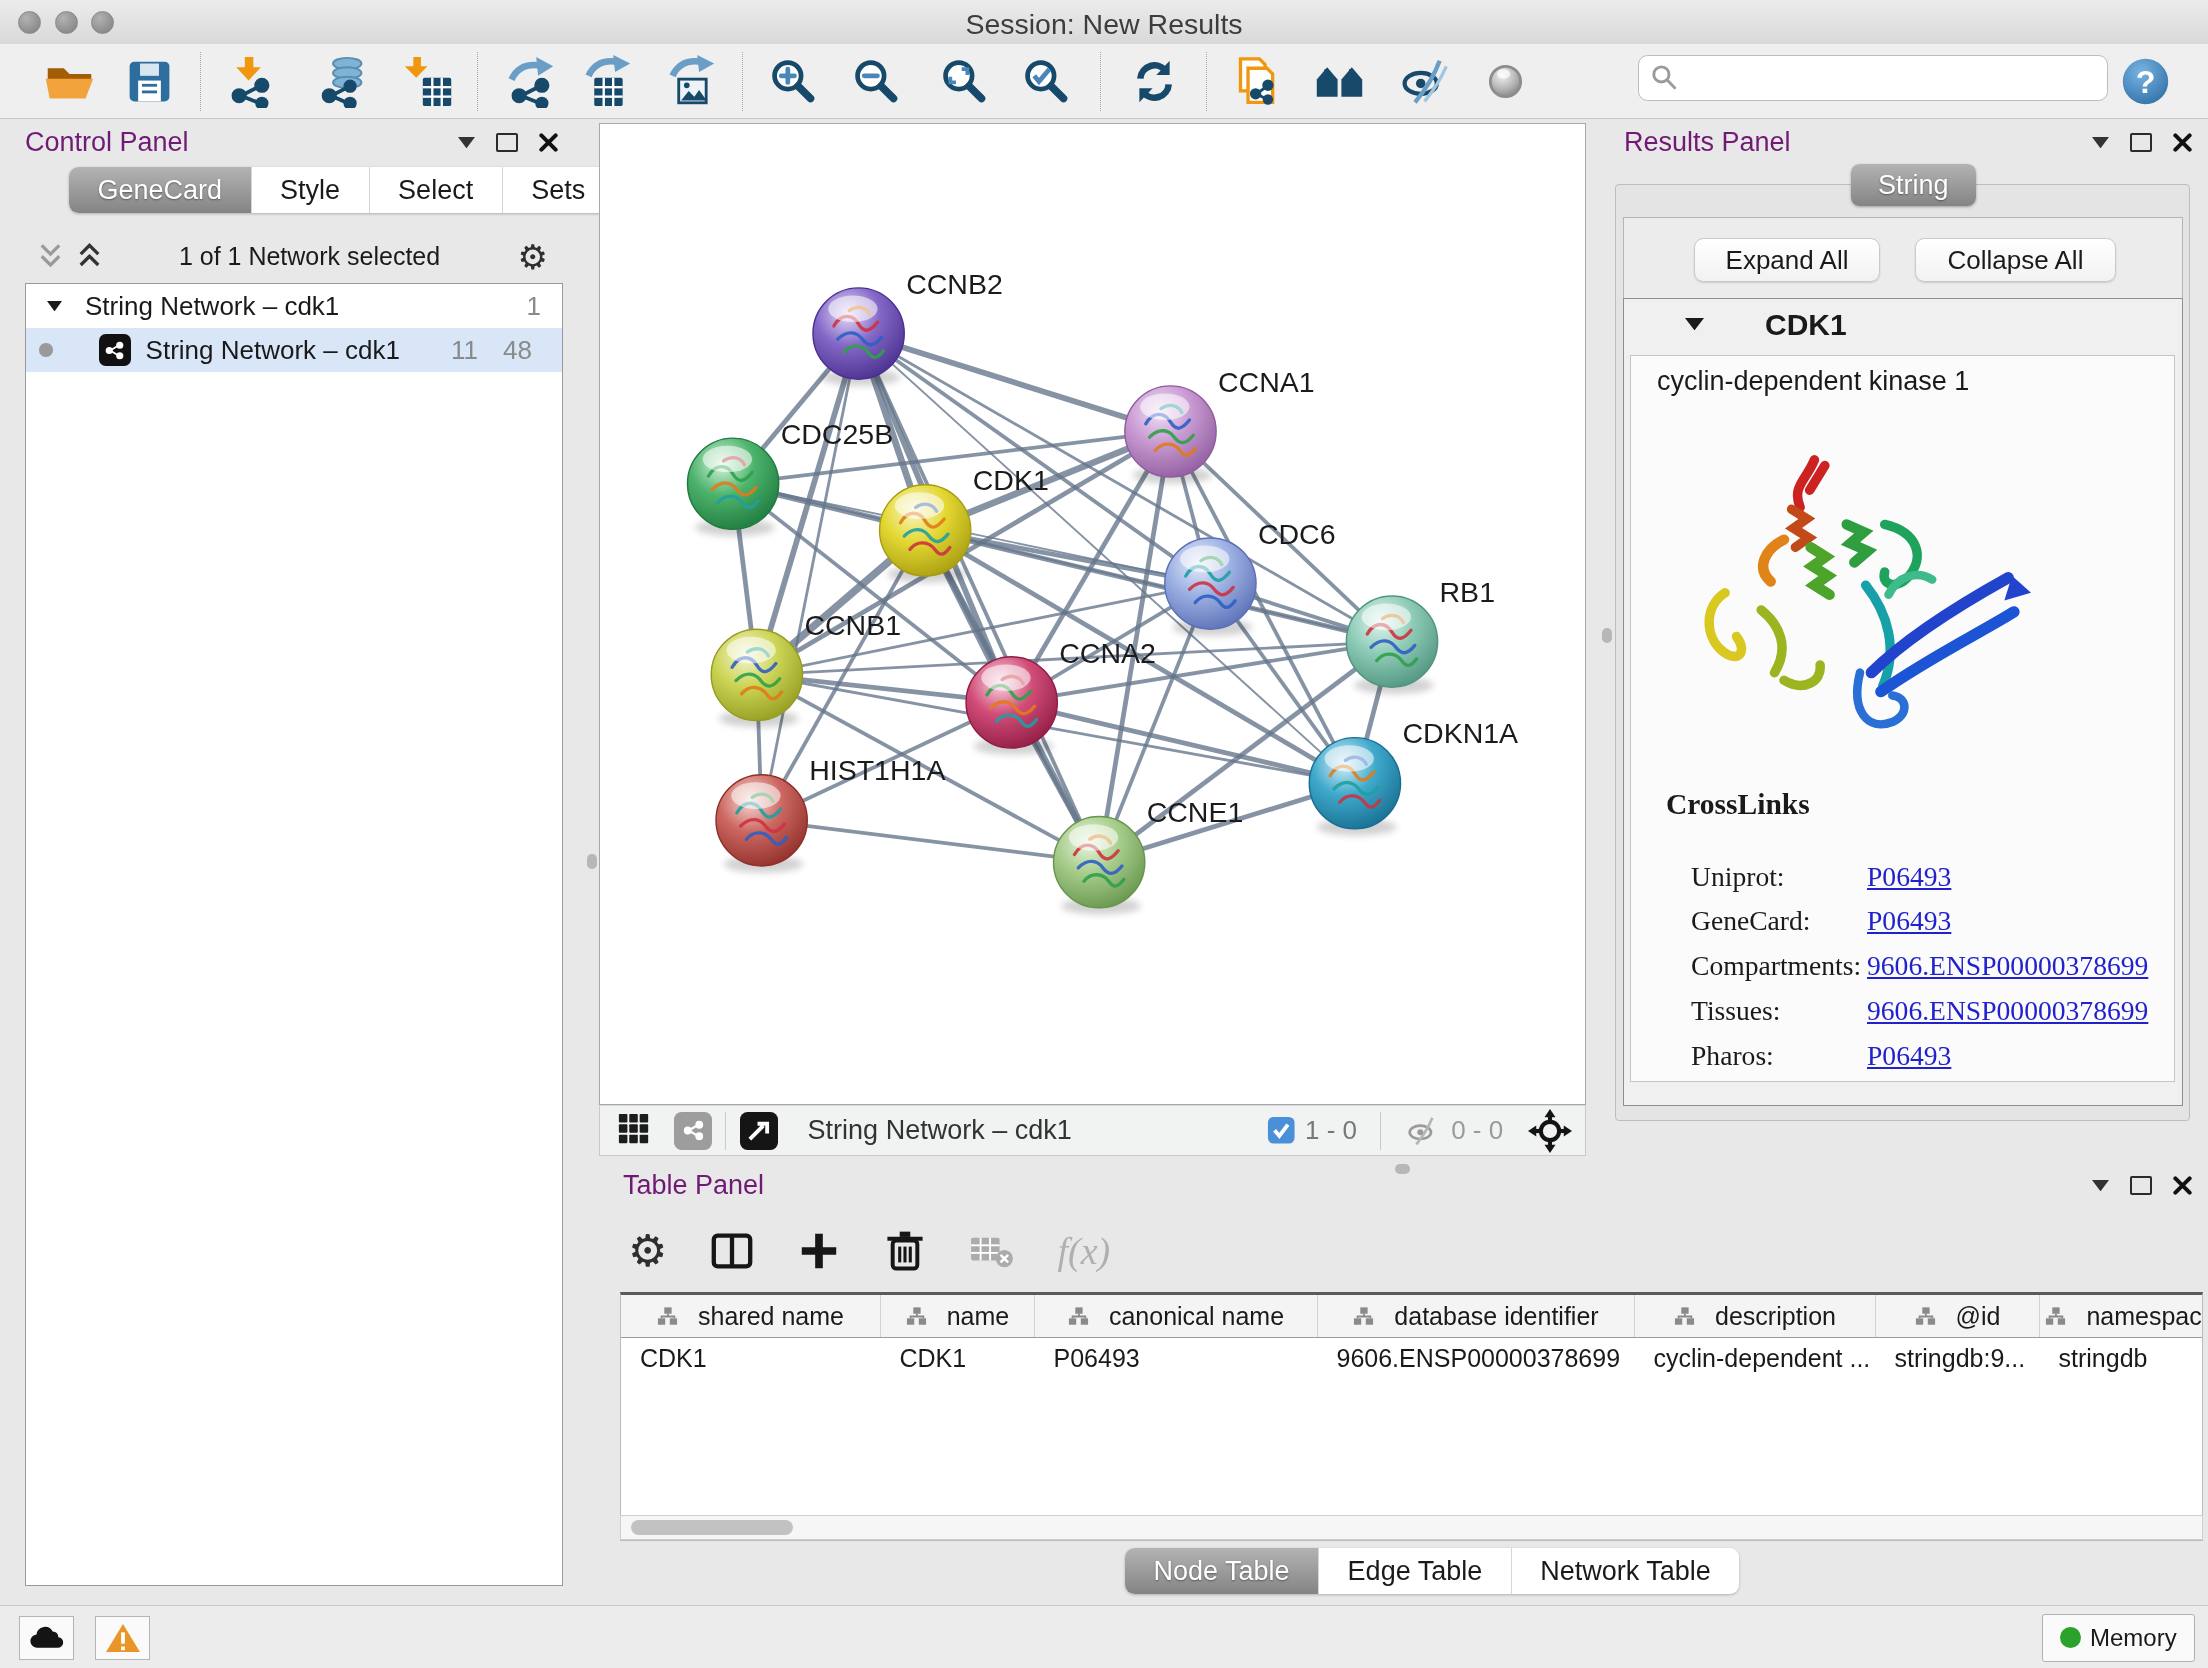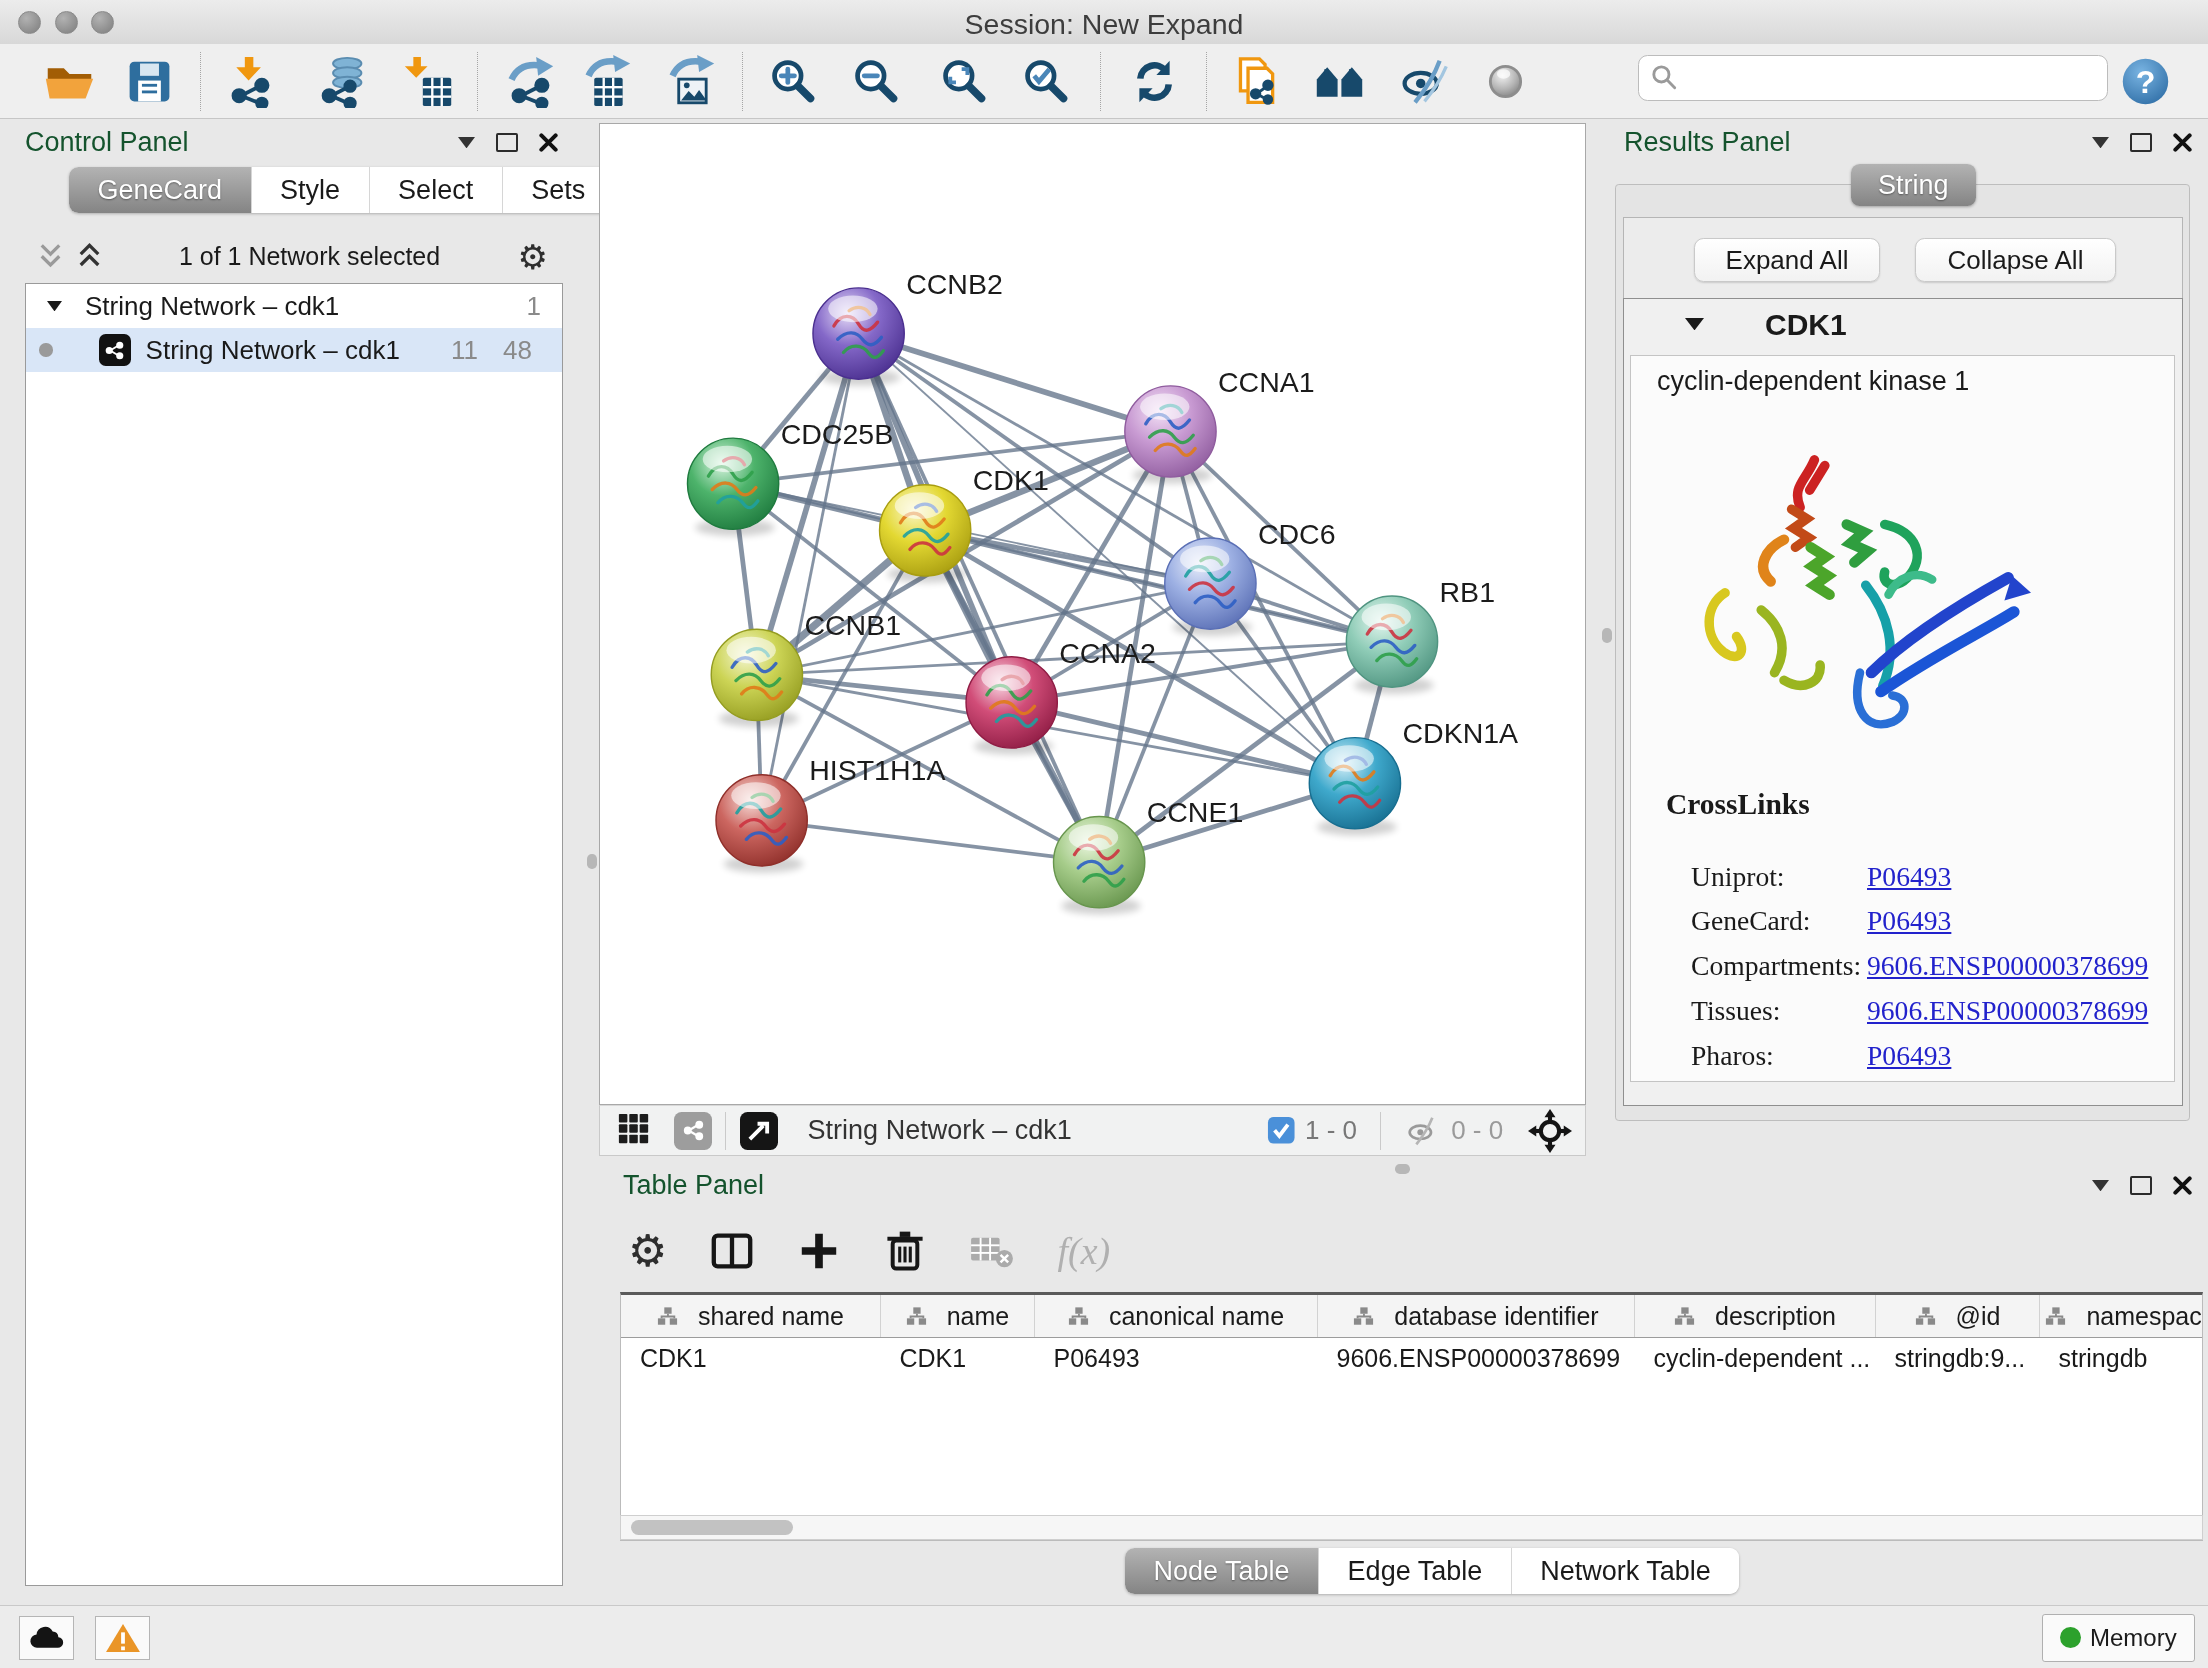--- a/index.html
+++ b/index.html
@@ -13,21 +13,21 @@
     background:radial-gradient(circle at 35% 30%,#b2b2b2,#7d7d7d);border:1px solid #8a8a8a;}
   .wintitle{position:absolute;left:0;top:7.6px;width:100%;text-align:center;font-size:28.5px;color:#3d3d3d;}
   
   .toolbar{position:absolute;left:0;top:44px;width:2208px;height:74px;background:#efefef;border-bottom:1px solid #c6c6c6;}
   .tbtn{position:absolute;top:10.5px;width:53px;height:53px;display:flex;align-items:center;justify-content:center;cursor:default;}
   .tsep{position:absolute;top:7.6px;height:59px;border-left:1.9px dotted #a5a5a5;}
   .searchbox{position:absolute;left:1638px;top:10.5px;width:470px;height:46px;background:#fff;border:1.9px solid #bcbcbc;
     border-radius:9.5px;display:flex;align-items:center;padding-left:11.4px;box-sizing:border-box;}
   .searchbox input{border:none;outline:none;flex:1;font-size:25px;font-family:inherit;background:transparent;}
   
-  .phead{font-size:27px;color:#14532d;}
+  .phead{font-size:27px;color:#701a75;}
   .hicons{position:absolute;display:flex;gap:21px;align-items:center;}
   .floatico{width:18px;height:15px;border:2.9px solid #2b2b2b;border-radius:1.9px;display:inline-block;}
   
   .seg{display:flex;border-radius:9.5px;box-shadow:0 1px 2.9px rgba(0,0,0,.25);overflow:hidden;background:#fff;}
   .seg .tab{padding:7.6px 28.5px;font-size:27px;background:#fff;border-right:1px solid #d6d6d6;display:flex;align-items:center;}
   .seg .tab:last-child{border-right:none;}
   .seg .tab.sel{background:linear-gradient(#b3b3b3,#848484);color:#fff;text-shadow:0 1px 1.9px rgba(0,0,0,.4);}
   
   .treebox{position:absolute;left:25px;top:283px;width:538px;height:1303px;background:#fff;border:1.9px solid #9a9a9a;box-sizing:border-box;}
   .trow{position:relative;height:44px;display:flex;align-items:center;font-size:26px;}
@@ -74,21 +74,21 @@
 </style>
 </head>
 <body>
 
 <div class="app">
 
   <div class="titlebar">
     <span class="tlight" style="left:18px"></span>
     <span class="tlight" style="left:55px"></span>
     <span class="tlight" style="left:91px"></span>
-    <div class="wintitle">Session: New Expand</div>
+    <div class="wintitle">Session: New Results</div>
   </div>
 
   <div class="toolbar">
     <span class="tbtn" style="left:43px">
       <svg width="53" height="53" viewBox="0 0 56 56">
           <path d="M5 14h17l6 6h23v8H5z" fill="#a25d05"></path>
           <path d="M3 25h50l-8 21H7z" fill="#f2a33c"></path>
         </svg>
     </span>
     <span class="tbtn" style="left:123px">

